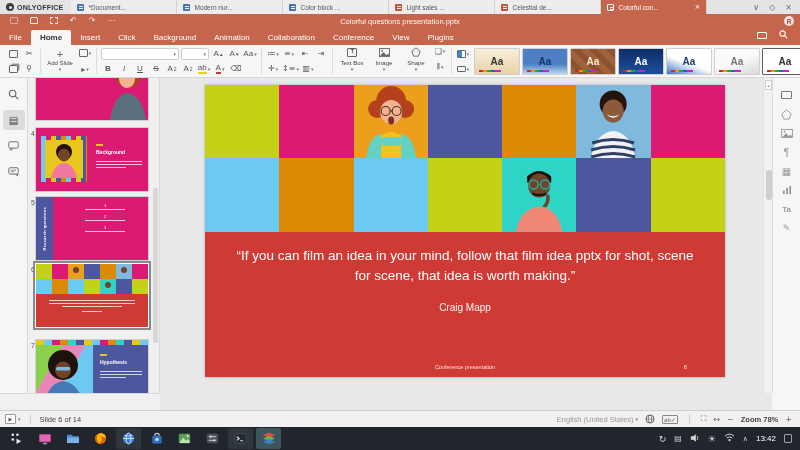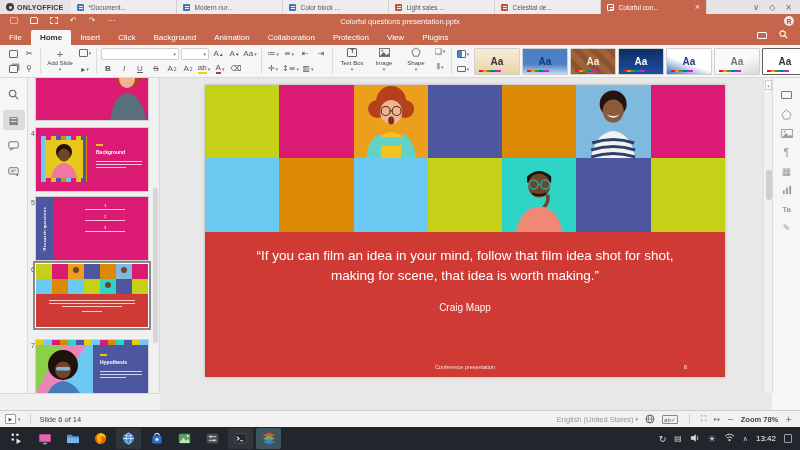--- a/index.html
+++ b/index.html
@@ -204,21 +204,21 @@
 
   <div class="menubar">
     <div id="menu-items" style="display:flex;align-items:flex-end;">
         <div class="menu-item">File</div>
         <div class="menu-item active">Home</div>
         <div class="menu-item">Insert</div>
         <div class="menu-item">Click</div>
         <div class="menu-item">Background</div>
         <div class="menu-item">Animation</div>
         <div class="menu-item">Collaboration</div>
-        <div class="menu-item">Protection</div>
+        <div class="menu-item">Conference</div>
         <div class="menu-item">View</div>
         <div class="menu-item">Plugins</div>
       </div>
     <div class="menu-right">
       <span><span class="ico-box" style="width:10px;"></span></span>
       <span>
         <svg width="9" height="9" viewBox="0 0 10 10">
             <circle cx="4" cy="4" r="3" fill="none" stroke="#fff" stroke-width="1.2"></circle>
             <line x1="6.3" y1="6.3" x2="9" y2="9" stroke="#fff" stroke-width="1.2"></line>
           </svg>
@@ -567,21 +567,21 @@
                 <line x1="36" y1="26" x2="38.5" y2="26" stroke="#2aa79b"></line>
                 <path d="M30 36 Q37 39 44 36 L44 34 Q37 37 30 34 Z" fill="#17100b"></path>
                 <path d="M14 73 Q18 50 37 48 Q56 50 60 73 Z" fill="#f08878"></path>
                 <path d="M40 48 Q46 42 43 36 L47 36 Q49 43 44 49 Z" fill="#6f4428"></path>
               </svg>
             </div>
             <div class="gcell" style="background: rgb(77, 87, 160);"></div>
             <div class="gcell" style="background: rgb(196, 209, 23);"></div>
           </div>
         <div class="quote-area">
-          <div class="quote-text">“If you can film an idea in your mind, follow that film idea shot for shot, making for scene, that idea is worth making.”</div>
+          <div class="quote-text">“If you can film an idea in your mind, follow that film idea pptx for shot, scene for scene, that idea is worth making.”</div>
           <div class="quote-author">Craig Mapp</div>
           <div class="slide-footer">Conference presentation</div>
           <div class="slide-pagenum">6</div>
         </div>
       </div>
     </div>
 
     <div class="vscroll">
       <div class="up g">▴</div>
       <div class="vthumb"></div>

